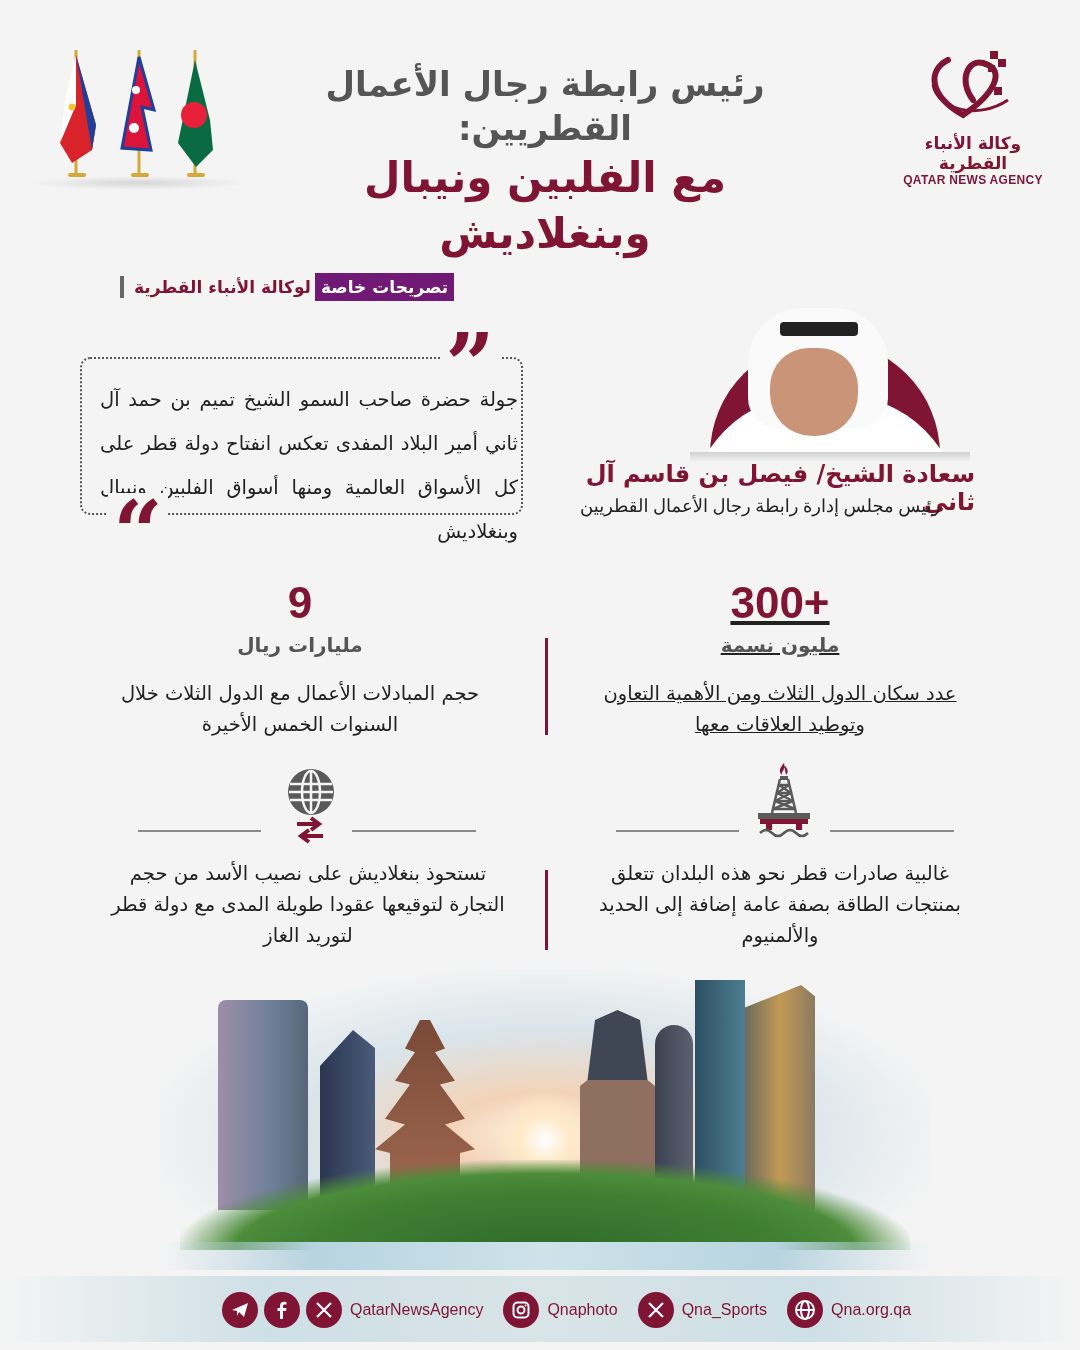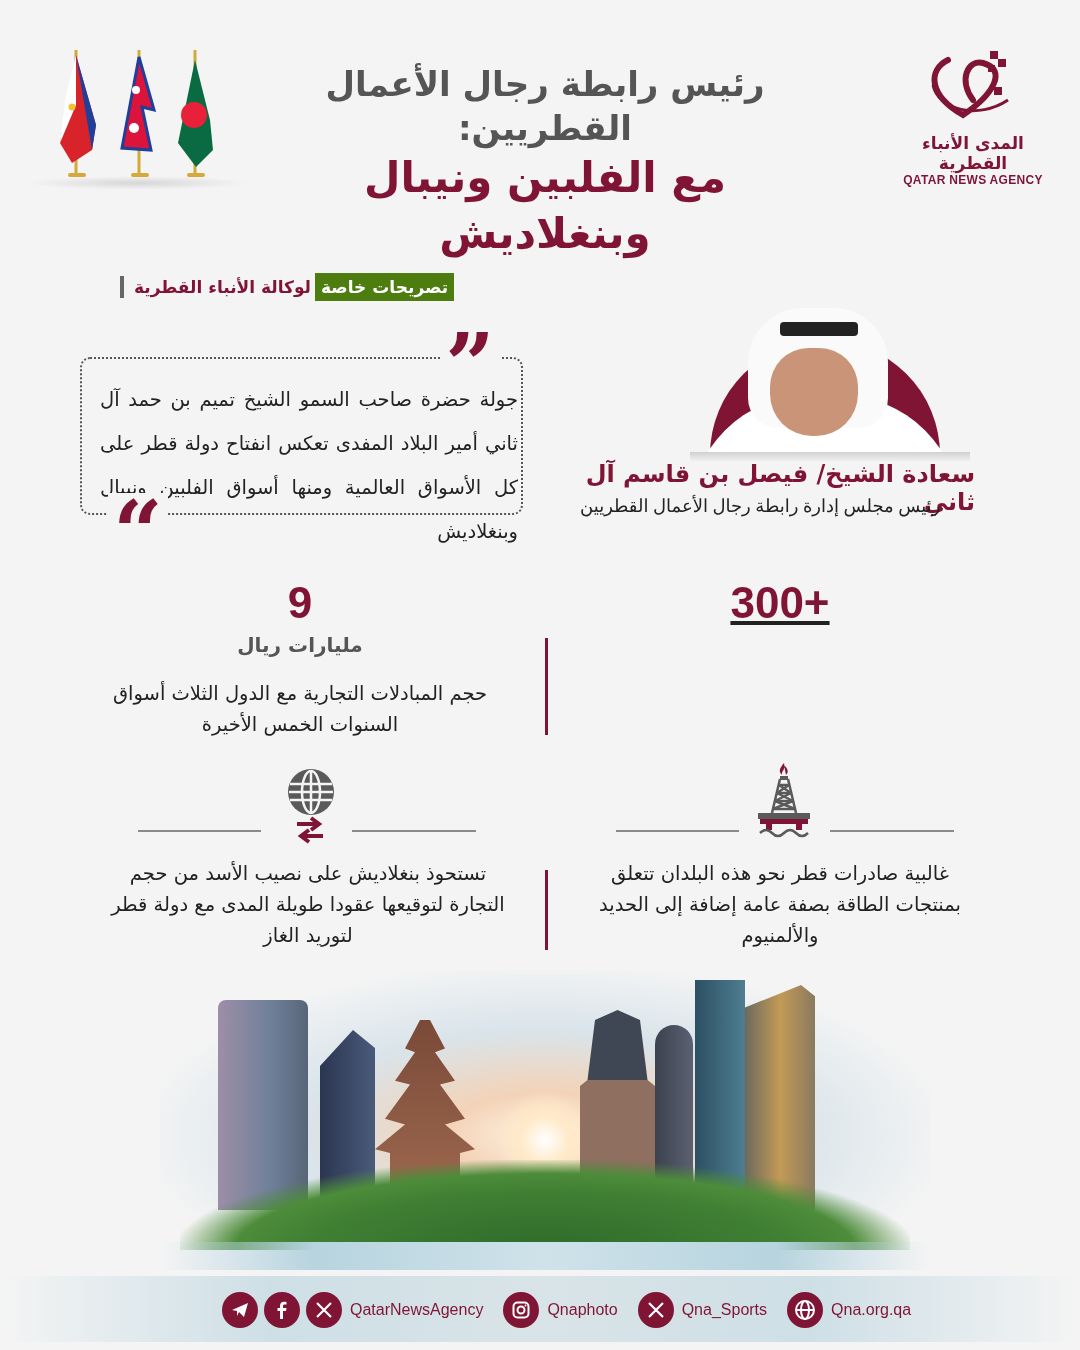--- a/index.html
+++ b/index.html
@@ -20,21 +20,21 @@
     .title-block { left: 260px; top: 62px; width: 570px; text-align: center; }
     .title-sub { font-size: 34px; font-weight: bold; color: #555; line-height: 44px; }
     .title-main { font-size: 42px; font-weight: bold; color: #7f1435; line-height: 56px; }
 
     .logo { left: 888px; top: 45px; width: 170px; height: 140px; text-align: center; }
     .logo-ar { font-size: 17px; font-weight: bold; color: #7f1435; margin-top: 4px; }
     .logo-en { font-family: "Liberation Sans", sans-serif; font-size: 12px; font-weight: bold; color: #7f1435; letter-spacing: 0.3px; }
 
     
     .source-tag { left: 120px; top: 272px; height: 30px; display: flex; align-items: center; direction: rtl; }
-    .source-tag .hl { background: #4d7c0f; color: #fff; font-size: 17px; font-weight: bold; padding: 2px 6px; line-height: 24px; }
+    .source-tag .hl { background: #701a75; color: #fff; font-size: 17px; font-weight: bold; padding: 2px 6px; line-height: 24px; }
     .source-tag .rest { color: #7f1435; font-size: 17px; font-weight: bold; padding: 0 4px; }
     .source-tag .bar { width: 4px; height: 22px; background: #666; margin-right: 6px; }
 
     
     .quote-box { left: 80px; top: 357px; width: 443px; height: 158px; border: 2px dotted #555; border-radius: 10px; }
     .quote-text { left: 100px; top: 378px; width: 418px; font-size: 19.5px; line-height: 44px; color: #222; text-align: justify; text-align-last: right; }
     .quote-open { left: 440px; top: 320px; width: 60px; height: 52px; background: #f4f4f4; color: #7f1435; font-family: "DejaVu Serif", serif; font-size: 86px; font-weight: bold; line-height: 90px; text-align: center; }
     .quote-close { left: 108px; top: 493px; width: 60px; height: 52px; background: #f4f4f4; color: #7f1435; font-family: "DejaVu Serif", serif; font-size: 86px; font-weight: bold; line-height: 78px; text-align: center; }
 
     
@@ -122,21 +122,21 @@
 
 <div class="abs logo">
   <svg width="110" height="80" viewBox="0 0 110 80">
     <path d="M30 15 C10 25 10 50 45 70 C75 50 90 25 65 18 C50 14 40 35 55 55" fill="none" stroke="#7f1435" stroke-width="6" stroke-linecap="round"></path>
     <path d="M15 40 C20 65 60 75 90 55" fill="none" stroke="#7f1435" stroke-width="3"></path>
     <rect x="72" y="6" width="8" height="8" fill="#7f1435"></rect>
     <rect x="80" y="14" width="8" height="8" fill="#7f1435"></rect>
     <rect x="70" y="20" width="7" height="7" fill="#7f1435"></rect>
     <rect x="76" y="42" width="8" height="8" fill="#7f1435"></rect>
   </svg>
-  <div class="logo-ar rtl">المدى الأنباء القطرية</div>
+  <div class="logo-ar rtl">وكالة الأنباء القطرية</div>
   <div class="logo-en">QATAR NEWS AGENCY</div>
 </div>
 
 <div class="abs source-tag">
   <span class="hl">تصريحات خاصة</span>
   <span class="rest">لوكالة الأنباء القطرية</span>
   <span class="bar"></span>
 </div>
 
 <div class="abs quote-box"></div>
@@ -150,25 +150,27 @@
   <div class="portrait-ghutra"></div>
   <div class="portrait-face"></div>
   <div class="portrait-agal"></div>
 </div>
 <div class="abs portrait-shadow"></div>
 <div class="abs person-name rtl">سعادة الشيخ/ فيصل بن قاسم آل ثاني</div>
 <div class="abs person-role rtl">رئيس مجلس إدارة رابطة رجال الأعمال القطريين</div>
 
 <div class="abs stat stat-right rtl">
   <div class="stat-num" style="direction:ltr">300+</div>
+  <div class="stat-unit">مليون نسمة</div>
+  <div class="stat-desc">عدد سكان الدول الثلاث ومن الأهمية التعاون وتوطيد العلاقات معها</div>
 </div>
 <div class="abs stat stat-left rtl">
   <div class="stat-num">9</div>
   <div class="stat-unit">مليارات ريال</div>
-  <div class="stat-desc">حجم المبادلات التجارية مع الدول الثلاث أسواق السنوات الخمس الأخيرة</div>
+  <div class="stat-desc">حجم المبادلات الأعمال مع الدول الثلاث خلال السنوات الخمس الأخيرة</div>
 </div>
 
 <div class="abs vdiv vdiv-1"></div>
 <div class="abs vdiv vdiv-2"></div>
 
 <div class="abs hline hl-l1"></div>
 <div class="abs hline hl-l2"></div>
 <div class="abs hline hl-r1"></div>
 <div class="abs hline hl-r2"></div>
 

